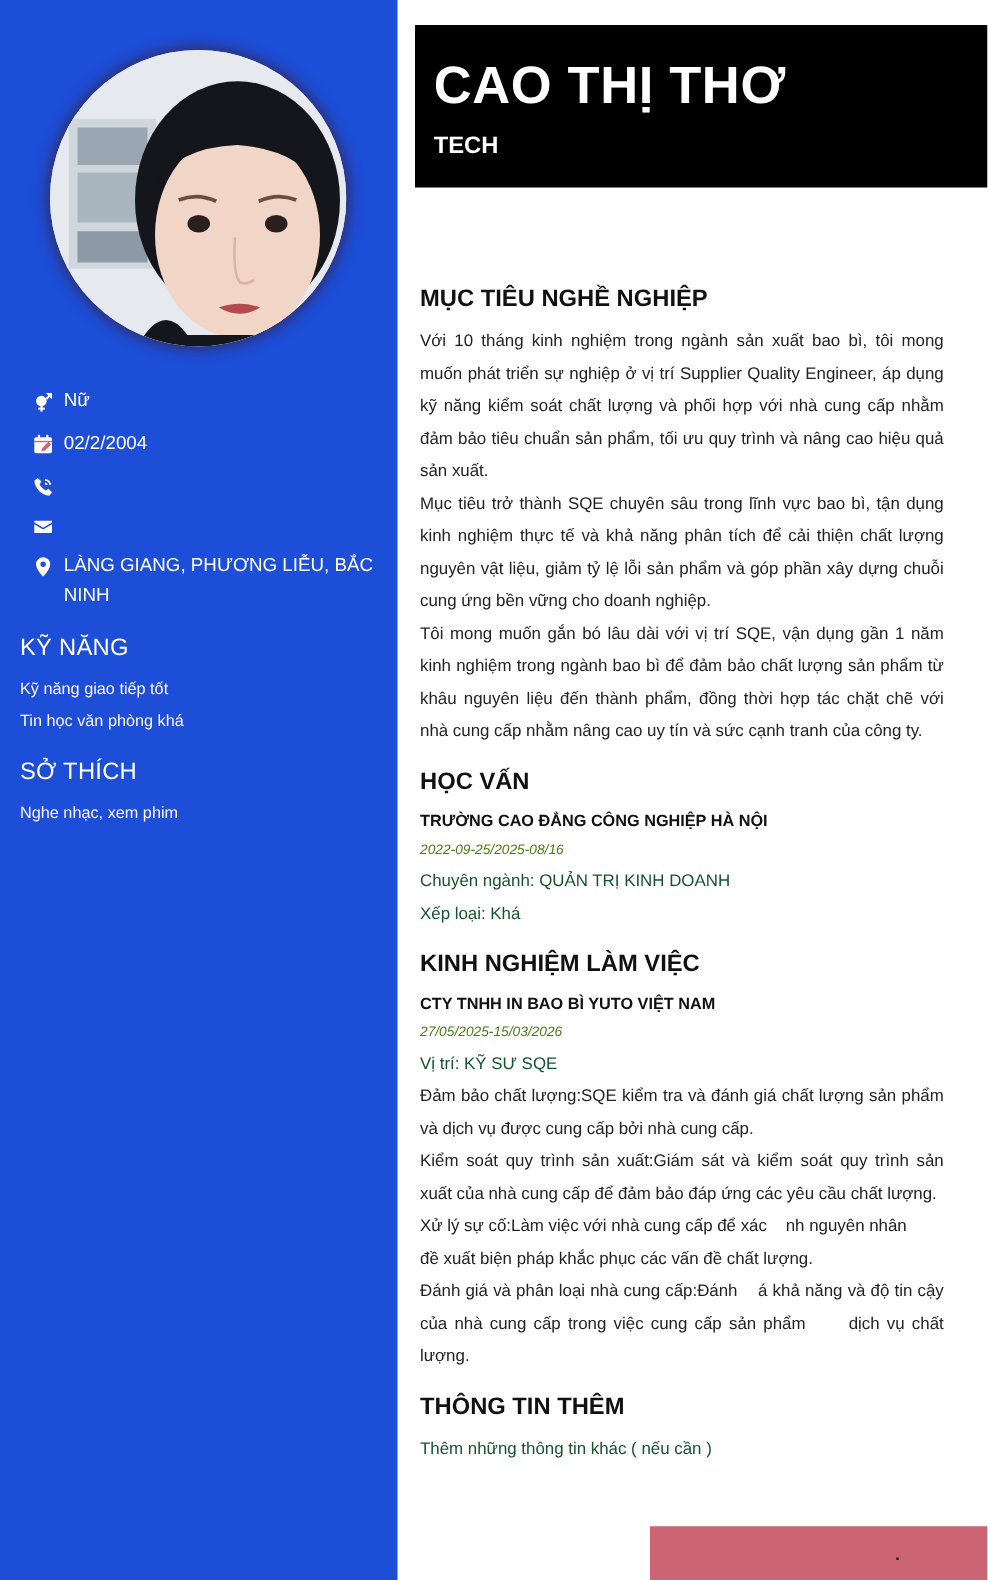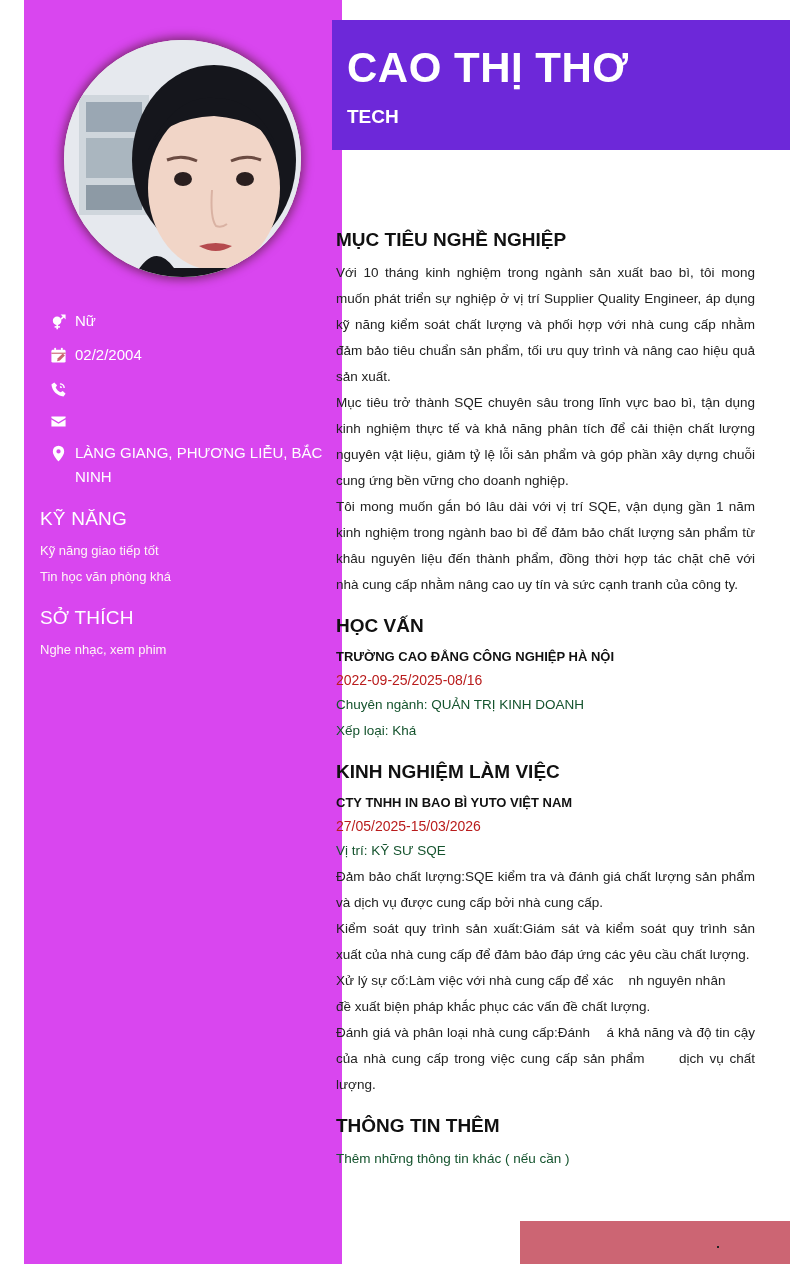--- a/index.html
+++ b/index.html
@@ -1,21 +1,21 @@
 <!DOCTYPE html>
 <html><head>
   <meta charset="utf-8">
   <style>
     * { box-sizing: border-box; margin: 0; padding: 0; }
     html, body { width: 790px; height: 1264px; background: #ffffff; overflow: hidden; }
     body { font-family: "Liberation Sans", "DejaVu Sans", sans-serif; color: #222; position: relative; }
 
     .sidebar {
       position: absolute; left: 0; top: 0; width: 318px; height: 1264px;
-      background: #d946ef; color: #ffffff; margin-left: 24px;
+      background: #1d4ed8; color: #ffffff;
     }
     .avatar {
       position: absolute; left: 40px; top: 40px; width: 237px; height: 237px;
       border-radius: 50%; overflow: hidden;
       box-shadow: 0 0 10px 3px rgba(60, 20, 25, 0.55);
       background: #e9ecef;
     }
     .avatar svg { width: 100%; height: 100%; display: block; }
 
     .contact { position: absolute; left: 24px; top: 309px; width: 280px; }
@@ -23,30 +23,30 @@
     .contact-row .ic { width: 20px; height: 20px; margin-right: 7px; flex: 0 0 20px; display: flex; align-items: center; justify-content: center; margin-top: 2px; }
     .contact-row .ic svg { width: 17px; height: 17px; fill: #fff; }
     .contact-row .txt { font-size: 15px; line-height: 24px; color: #fff; }
 
     .side-section { position: absolute; left: 16px; width: 290px; }
     .side-title { font-size: 19px; font-weight: normal; color: #fff; letter-spacing: 0.2px; margin-bottom: 8px; }
     .side-item { font-size: 13px; line-height: 26px; color: #fff5f6; }
 
     .header {
       position: absolute; left: 332px; top: 20px; width: 458px; height: 130px;
-      background: #6d28d9; color: #fff;
+      background: #000000; color: #fff;
     }
     .header .name { position: absolute; left: 15px; top: 24px; font-size: 42px; font-weight: bold; letter-spacing: 0.5px; }
     .header .role { position: absolute; left: 15px; top: 86px; font-size: 19px; font-weight: bold; }
 
     .main { position: absolute; left: 336px; top: 226px; width: 419px; }
     .sec-title { font-size: 19px; font-weight: bold; color: #111; margin-bottom: 6px; line-height: 28px; }
     .para { font-size: 13.5px; line-height: 26px; color: #222; text-align: justify; }
     .org { font-size: 13px; font-weight: bold; color: #111; line-height: 22px; margin-top: 0; }
-    .date { font-size: 14px; color: #b91c1c; line-height: 24px; }
+    .date { font-size: 11px; font-style: italic; color: #4d7c0f; line-height: 24px; }
     .line { font-size: 13.5px; line-height: 26px; color: #14532d; }
     .sec { margin-bottom: 14px; }
 
     .bottom-box {
       position: absolute; left: 520px; top: 1221px; width: 270px; height: 43px;
       background: #cc6573;
     }
     .bottom-box .dot { position: absolute; left: 197px; top: 25px; width: 2px; height: 2px; background: #222; }
   </style>
 </head>

